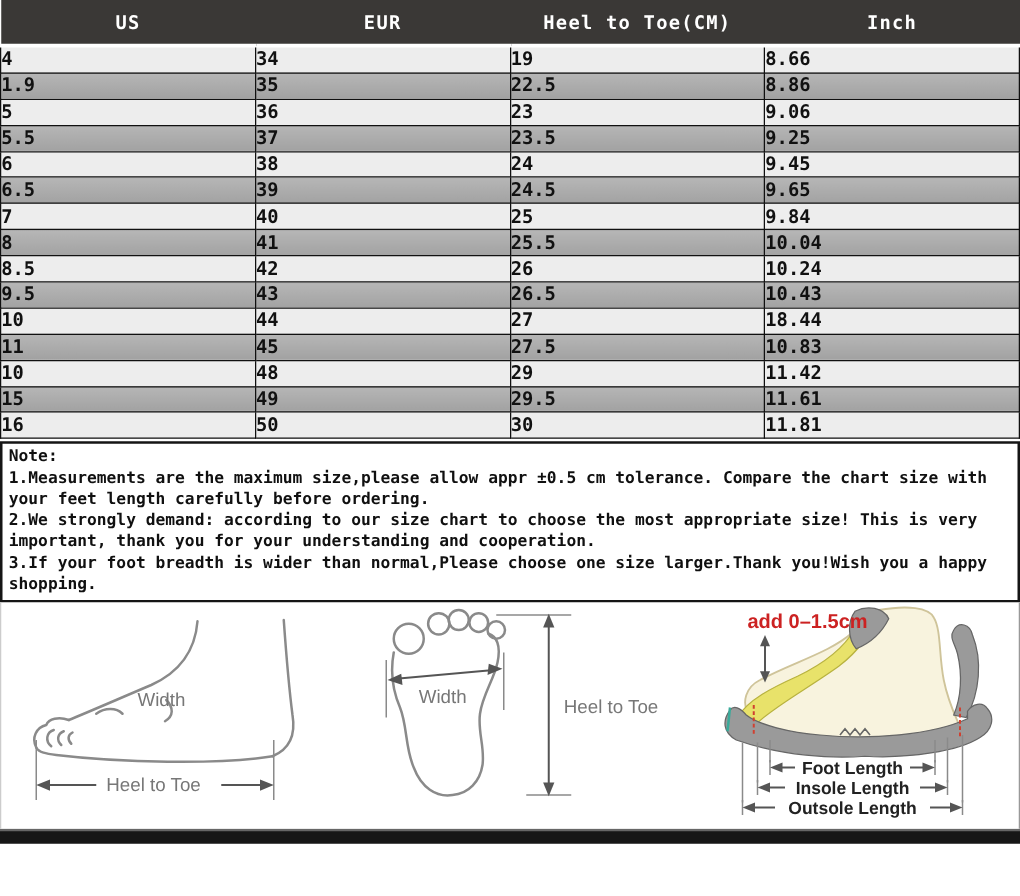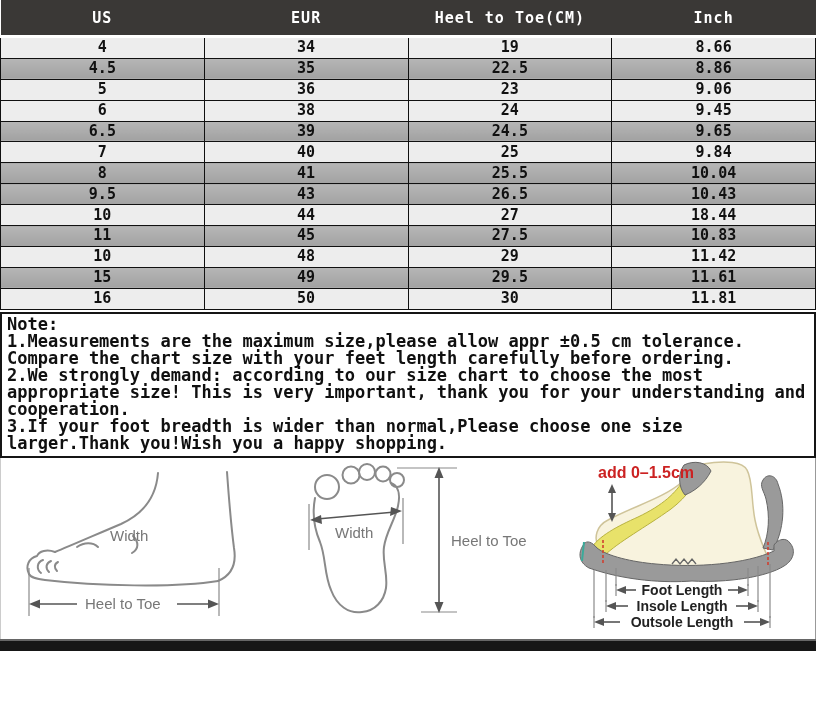--- a/index.html
+++ b/index.html
@@ -1,28 +1,28 @@
 <!DOCTYPE html>
 <html><head>
 <meta charset="utf-8">
 <style>
   html,body{margin:0;padding:0;}
   body{width:816px;height:717px;background:#ffffff;overflow:hidden;font-family:"Liberation Sans",sans-serif;}
   
   .size-table{width:816px;border-collapse:collapse;table-layout:fixed;
-    font-family:"DejaVu Sans Mono",monospace;font-weight:bold;text-align:center;}
+    font-family:"DejaVu Sans Mono",monospace;font-weight:bold;}
   .size-table th{background:#3a3836;color:#ffffff;font-size:15px;height:33px;
     border:none;border-bottom:3px solid #ffffff;font-weight:bold;letter-spacing:1px;}
   .size-table td{font-size:15px;color:#111;border:1px solid #101010;height:19.9px;
     padding:0;line-height:1;}
   tr.row-light td{background:#ededed;}
   tr.row-dark td{background:linear-gradient(#b6b6b6,#a2a2a2);}
   
   .note-box{margin-top:2px;border:2px solid #151515;padding:2px 2px 4px 5px;
-    font-family:"DejaVu Sans Mono",monospace;font-size:17px;font-weight:bold;
+    font-family:"DejaVu Sans Mono",monospace;font-size:13px;font-weight:bold;
     line-height:17px;color:#101010;}
   .note-box p{margin:0;}
   
   .diagram-section{position:relative;height:181px;background:#ffffff;
     border-left:1px solid #cccccc;border-right:1px solid #999999;}
   .dg{position:absolute;}
   .dg-side{left:14px;top:12px;}
   .dg-top{left:298px;top:4px;}
   .dg-shoe{left:575px;top:2px;}
   .caption{position:absolute;left:28px;top:150px;font-size:15px;color:#222;
@@ -51,31 +51,37 @@
     </tr>
   </thead>
   <tbody>
       <tr class="row-light">
         <td>4</td>
         <td>34</td>
         <td>19</td>
         <td>8.66</td>
       </tr>
       <tr class="row-dark">
-        <td>4.5</td>
+        <td>1.9</td>
         <td>35</td>
         <td>22.5</td>
         <td>8.86</td>
       </tr>
       <tr class="row-light">
         <td>5</td>
         <td>36</td>
         <td>23</td>
         <td>9.06</td>
       </tr>
+      <tr class="row-dark">
+        <td>5.5</td>
+        <td>37</td>
+        <td>23.5</td>
+        <td>9.25</td>
+      </tr>
       <tr class="row-light">
         <td>6</td>
         <td>38</td>
         <td>24</td>
         <td>9.45</td>
       </tr>
       <tr class="row-dark">
         <td>6.5</td>
         <td>39</td>
         <td>24.5</td>
@@ -85,20 +91,26 @@
         <td>7</td>
         <td>40</td>
         <td>25</td>
         <td>9.84</td>
       </tr>
       <tr class="row-dark">
         <td>8</td>
         <td>41</td>
         <td>25.5</td>
         <td>10.04</td>
+      </tr>
+      <tr class="row-light">
+        <td>8.5</td>
+        <td>42</td>
+        <td>26</td>
+        <td>10.24</td>
       </tr>
       <tr class="row-dark">
         <td>9.5</td>
         <td>43</td>
         <td>26.5</td>
         <td>10.43</td>
       </tr>
       <tr class="row-light">
         <td>10</td>
         <td>44</td>

